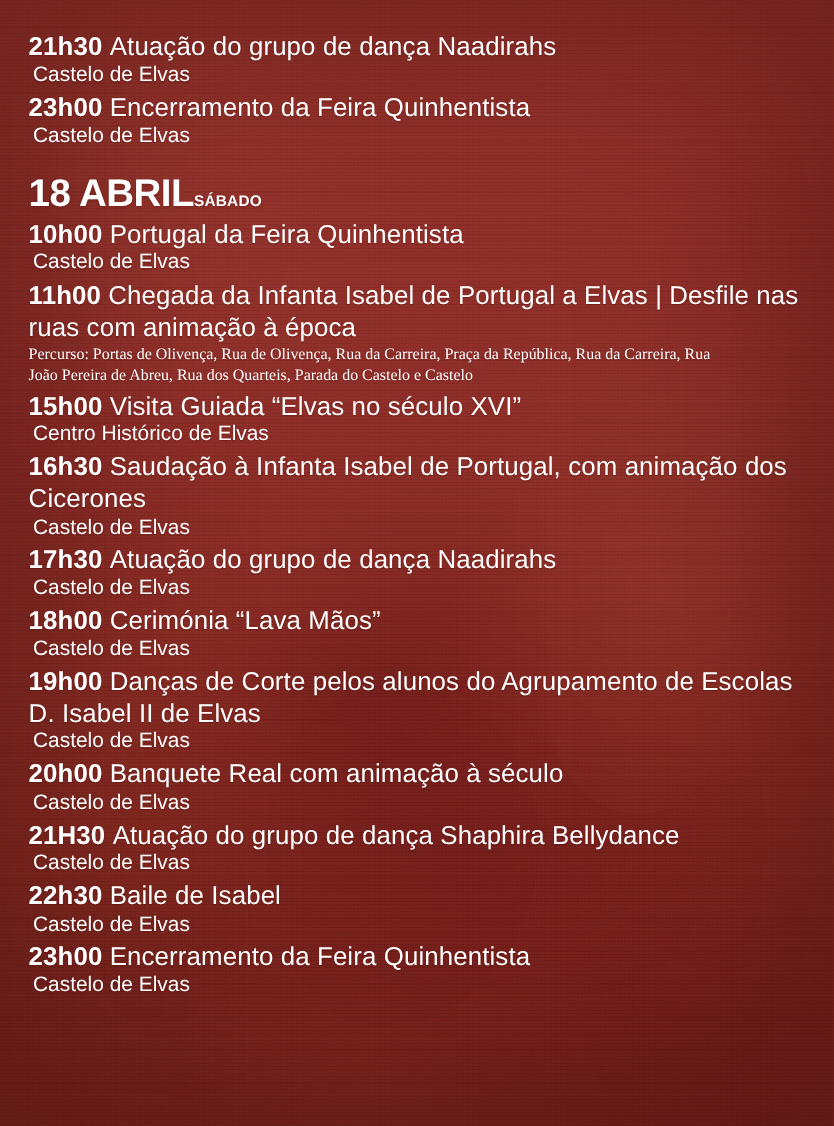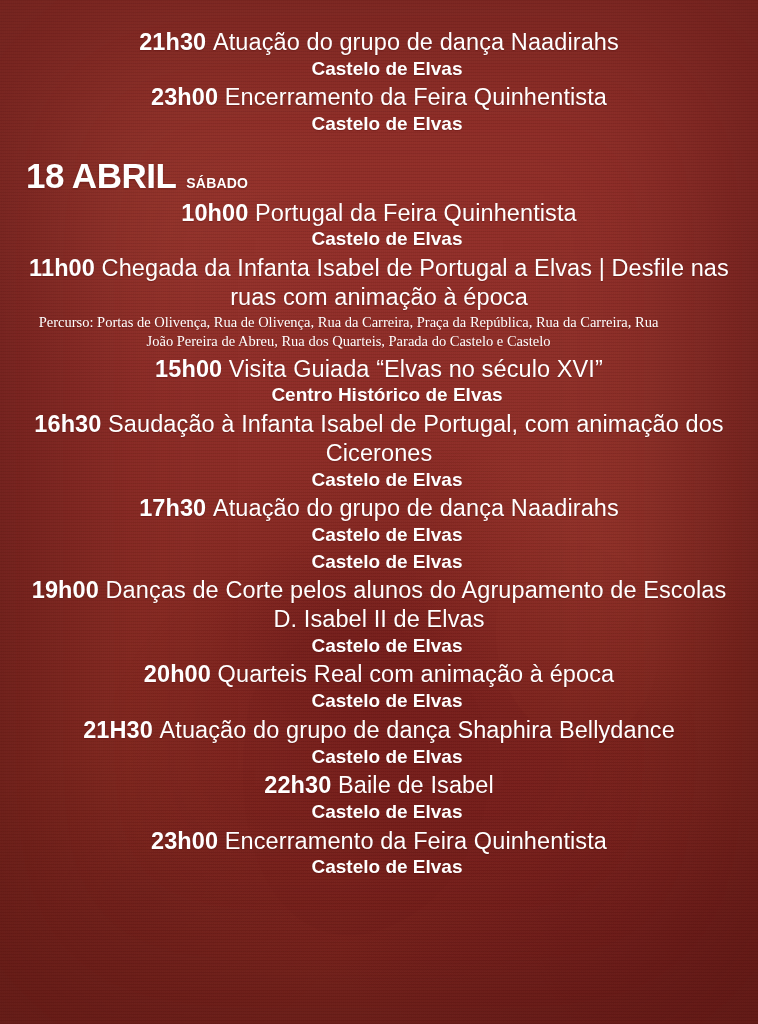--- a/index.html
+++ b/index.html
@@ -52,62 +52,60 @@
     position: absolute;
     inset: 0;
     box-shadow: inset 0 0 180px 40px rgba(60,12,12,0.45);
     pointer-events: none;
   }
 
   .content {
     position: relative;
     padding: 28px 26px 0 26px;
     color: #ffffff;
-    text-align: center;
   }
 
   .entry {
     margin: 0 0 1px 0;
   }
   .entry-main {
     font-size: 23.5px;
     line-height: 1.22;
     font-weight: 400;
     letter-spacing: 0.1px;
     color: #ffffff;
     margin: 0;
     text-shadow: 0 1px 1px rgba(80,10,10,0.35);
   }
   .time {
     font-weight: 700;
   }
   .venue {
     font-size: 19px;
-    font-weight: 700;
+    font-weight: 400;
     line-height: 1.25;
-    margin: 0 0 3px 16px;
+    margin: 0 0 3px 4px;
     color: #ffffff;
     text-shadow: 0 1px 1px rgba(80,10,10,0.35);
   }
   .note {
     font-size: 14.5px;
     line-height: 1.32;
     font-weight: 400;
     margin: 1px 0 4px 0;
     color: #ffffff;
     max-width: 645px;
     text-shadow: 0 1px 1px rgba(80,10,10,0.3);
     font-family: Liberation Serif, serif;
   }
 
   .day-header {
     margin: 22px 0 6px 0;
     display: flex;
     align-items: baseline;
-    gap: 10px;
   }
   .day-date {
     font-size: 35px;
     font-weight: 700;
     letter-spacing: -0.5px;
     line-height: 1;
     color: #ffffff;
     text-shadow: 0 1px 2px rgba(80,10,10,0.4);
   }
   .day-weekday {
@@ -207,35 +205,39 @@
 
   <div class="entry">
     <p class="entry-main">
       <span class="time">17h30 </span>
       <span>Atuação do grupo de dança Naadirahs</span>
     </p>
     <p class="venue">Castelo de Elvas</p>
   </div>
 
   <div class="entry">
+    <p class="entry-main">
+      <span class="time">18h00 </span>
+      <span>Cerimónia “Lava Mãos”</span>
+    </p>
     <p class="venue">Castelo de Elvas</p>
   </div>
 
   <div class="entry">
     <p class="entry-main">
       <span class="time">19h00 </span>
       <span>Danças de Corte pelos alunos do Agrupamento de Escolas D. Isabel II de Elvas</span>
     </p>
     <p class="venue">Castelo de Elvas</p>
   </div>
 
   <div class="entry">
     <p class="entry-main">
       <span class="time">20h00 </span>
-      <span>Quarteis Real com animação à época</span>
+      <span>Banquete Real com animação à século</span>
     </p>
     <p class="venue">Castelo de Elvas</p>
   </div>
 
   <div class="entry">
     <p class="entry-main">
       <span class="time">21H30 </span>
       <span>Atuação do grupo de dança Shaphira Bellydance</span>
     </p>
     <p class="venue">Castelo de Elvas</p>

